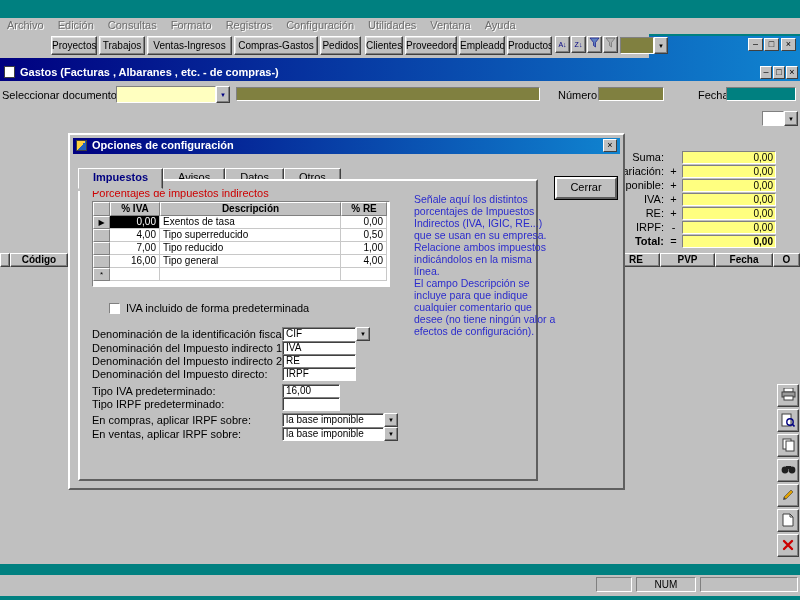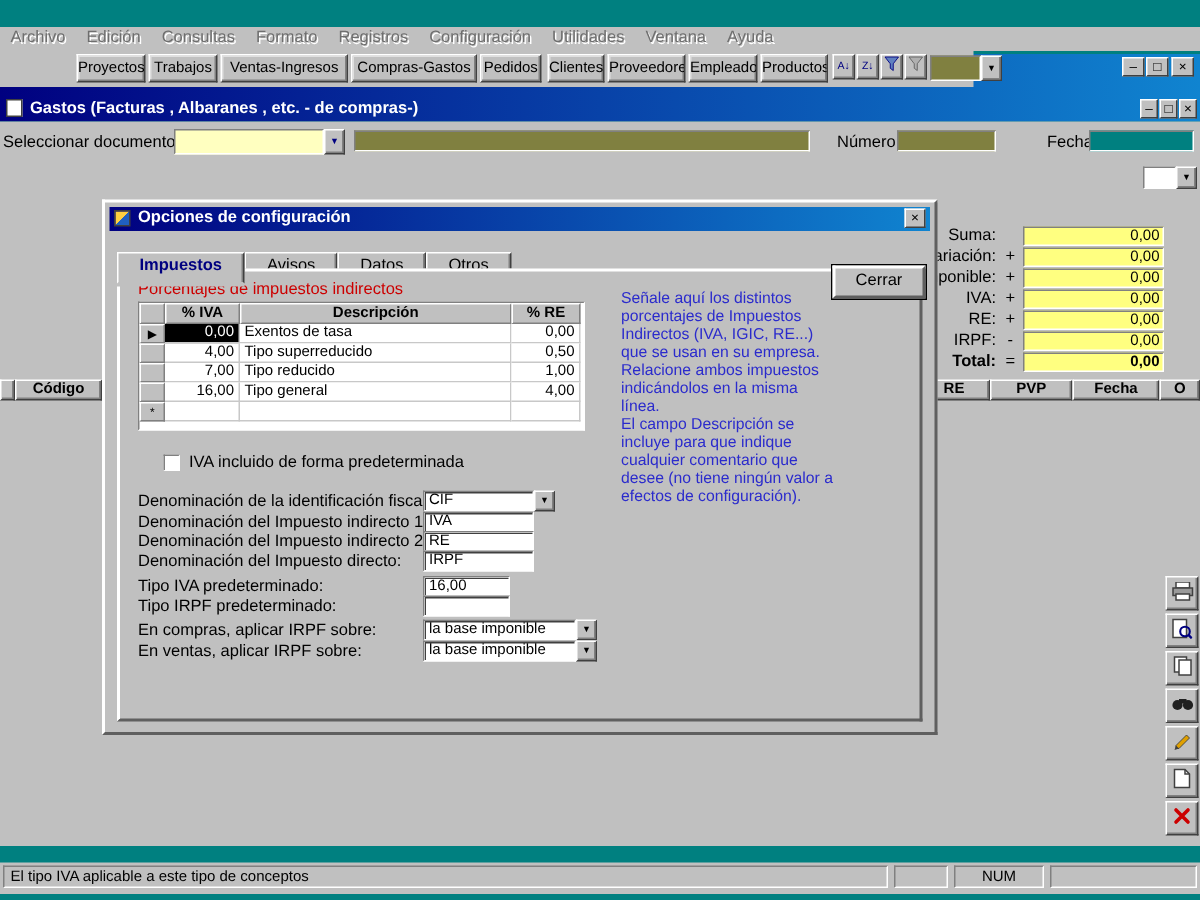--- a/index.html
+++ b/index.html
@@ -228,36 +228,35 @@
       </span>
       <span class="vt-btn" style="top: 453px; pointer-events: auto;">
         <span><svg width="12" height="12" viewBox="0 0 12 12">
             <path d="M2 2 L10 10 M10 2 L2 10" stroke="#cc0000" stroke-width="2.4" stroke-linecap="round"></path>
           </svg></span>
       </span>
     </div>
 </div>
 
 <div class="abs face" style="left:0;top:575px;width:800px;height:21px;">
-  <span class="sb-panel" style="left:2px;width:590px;">El tipo IVA aplicable a este tipo de conceptos</span>
   <span class="sb-panel" style="left:596px;width:36px;"></span>
   <span class="sb-panel" style="left:636px;width:60px;text-align:center;">NUM</span>
   <span class="sb-panel" style="left:700px;width:98px;"></span>
 </div>
 
 <div id="dialog" class="abs out">
   <div class="abs tgrad" style="left:3px;top:3px;width:547px;height:16px;">
     <span class="abs" style="left:3px;top:2px;width:11px;height:11px;background:linear-gradient(135deg,#ffd040 50%,#2060c0 50%);border:1px solid #404040;"></span>
     <span class="abs" style="left:19px;top:1px;color:#fff;font-weight:bold;">Opciones de configuración</span>
     <span class="abs tbtn" style="left:530px;top:1px;width:14px;">×</span>
   </div>
 
   <div class="abs" id="tabs" style="left:8px;top:23px;height:21px;"><span class="tab active">Impuestos</span><span class="tab">Avisos</span><span class="tab">Datos</span><span class="tab">Otros</span></div>
 
-  <div class="abs out face" style="left:8px;top:44px;width:537px;height:302px;">
+  <div class="abs out face" style="left:8px;top:44px;width:460px;height:302px;">
 
     <span class="abs redtext" style="left:12px;top:6px;">Porcentajes de impuestos indirectos</span>
 
     <div class="abs dg" id="tax-grid" style="left:12px;top:20px;width:298px;height:86px;">
       <div class="dg-hrow">
         <span class="dg-sel"></span>
         <span class="dg-h" style="width:50px;">% IVA</span>
         <span class="dg-h" style="width:181px;">Descripción</span>
         <span class="dg-h" style="width:46px;">% RE</span>
       </div>

